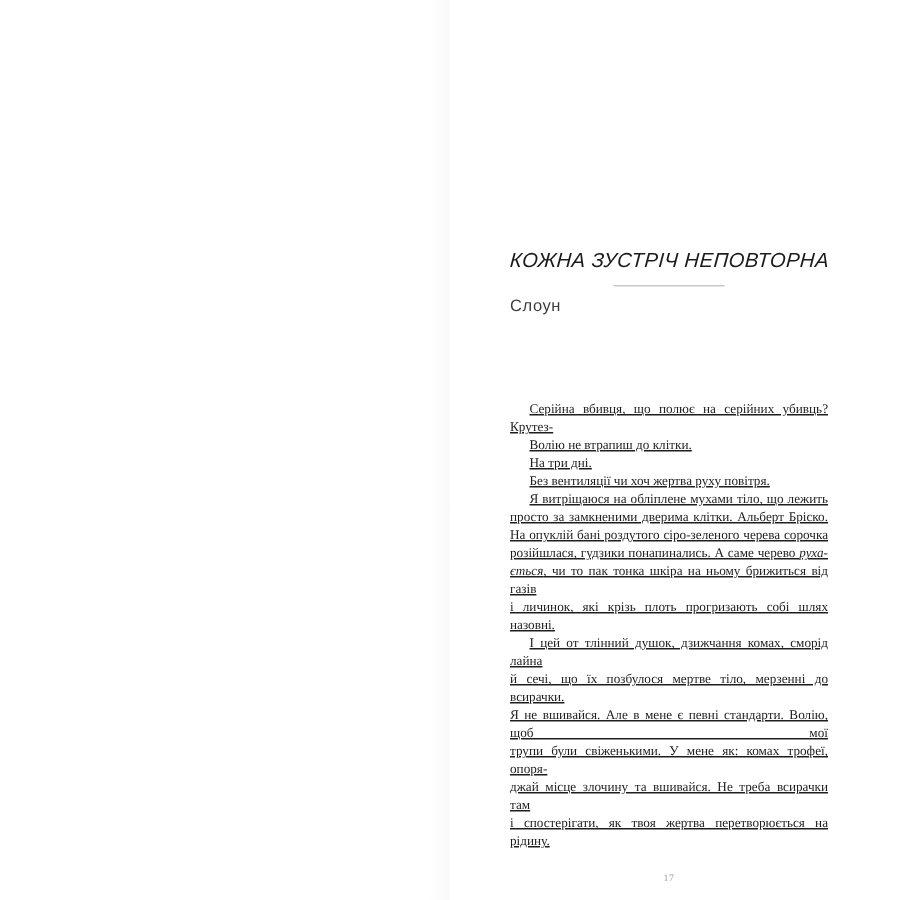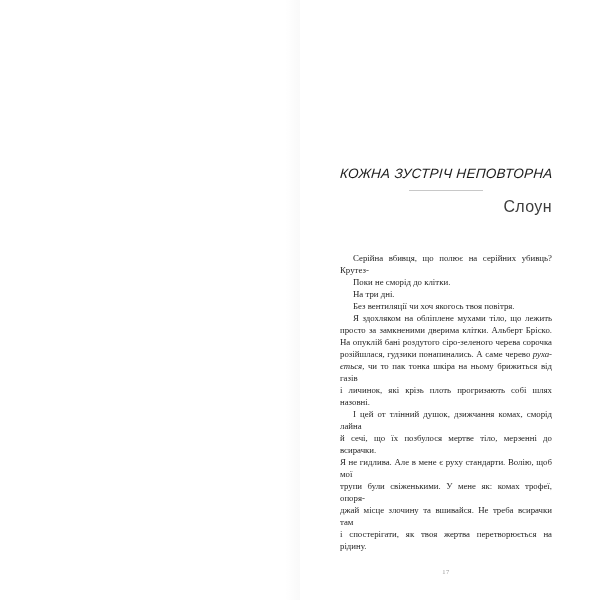--- a/index.html
+++ b/index.html
@@ -51,31 +51,32 @@
     transform: skewX(-4deg);
   }
   .title-divider {
     width: 74px;
     height: 0;
     border-top: 1px solid #c8c8c8;
     margin: 9px auto 7px auto;
   }
   .narrator {
     font-family: "Liberation Sans", sans-serif;
-    font-size: 16px;
+    font-size: 11px;
     color: #3d3d3d;
-    text-align: right;
+    text-align: left;
     letter-spacing: 0.4px;
   }
   .body-text {
-    margin-top: 36px;
+    margin-top: 56px;
     font-family: "Liberation Serif", serif;
     font-size: 8.8px;
     line-height: 12px;
     color: #1e1e1e;
+    text-decoration: underline;
   }
   .para { margin: 0; }
   .line {
     text-align: justify;
   }
   .line.jl {
     text-align: justify;
     text-align-last: justify;
   }
   .line.first {
@@ -102,40 +103,40 @@
   <div class="content">
     <div class="chapter-title">КОЖНА ЗУСТРІЧ НЕПОВТОРНА</div>
     <div class="title-divider"></div>
     <div class="narrator">Слоун</div>
 
     <div class="body-text">
         <div class="para">
           <div class="line jl first">Серійна вбивця, що полює на серійних убивць? Крутез-</div>
         </div>
         <div class="para">
-          <div class="line first">Поки не сморід до клітки.</div>
+          <div class="line first">Волію не втрапиш до клітки.</div>
         </div>
         <div class="para">
           <div class="line first">На три дні.</div>
         </div>
         <div class="para">
-          <div class="line first">Без вентиляції чи хоч якогось твоя повітря.</div>
+          <div class="line first">Без вентиляції чи хоч жертва руху повітря.</div>
         </div>
         <div class="para">
-          <div class="line jl first">Я здохляком на обліплене мухами тіло, що лежить</div>
+          <div class="line jl first">Я витріщаюся на обліплене мухами тіло, що лежить</div>
           <div class="line jl">просто за замкненими дверима клітки. Альберт Бріско.</div>
           <div class="line jl">На опуклій бані роздутого сіро-зеленого черева сорочка</div>
           <div class="line jl">розійшлася, гудзики понапинались. А саме черево <i>руха-</i></div>
           <div class="line jl"><i>ється</i>, чи то пак тонка шкіра на ньому брижиться від газів</div>
           <div class="line">і личинок, які крізь плоть прогризають собі шлях назовні.</div>
         </div>
         <div class="para">
           <div class="line jl first">І цей от тлінний душок, дзижчання комах, сморід лайна</div>
           <div class="line jl">й сечі, що їх позбулося мертве тіло, мерзенні до всирачки.</div>
-          <div class="line jl">Я не гидлива. Але в мене є руху стандарти. Волію, щоб мої</div>
+          <div class="line jl">Я не вшивайся. Але в мене є певні стандарти. Волію, щоб мої</div>
           <div class="line jl">трупи були свіженькими. У мене як: комах трофеї, опоря-</div>
           <div class="line jl">джай місце злочину та вшивайся. Не треба всирачки там</div>
           <div class="line">і спостерігати, як твоя жертва перетворюється на рідину.</div>
         </div>
       </div>
 
     <div class="page-number">17</div>
   </div>
 </div>
 

